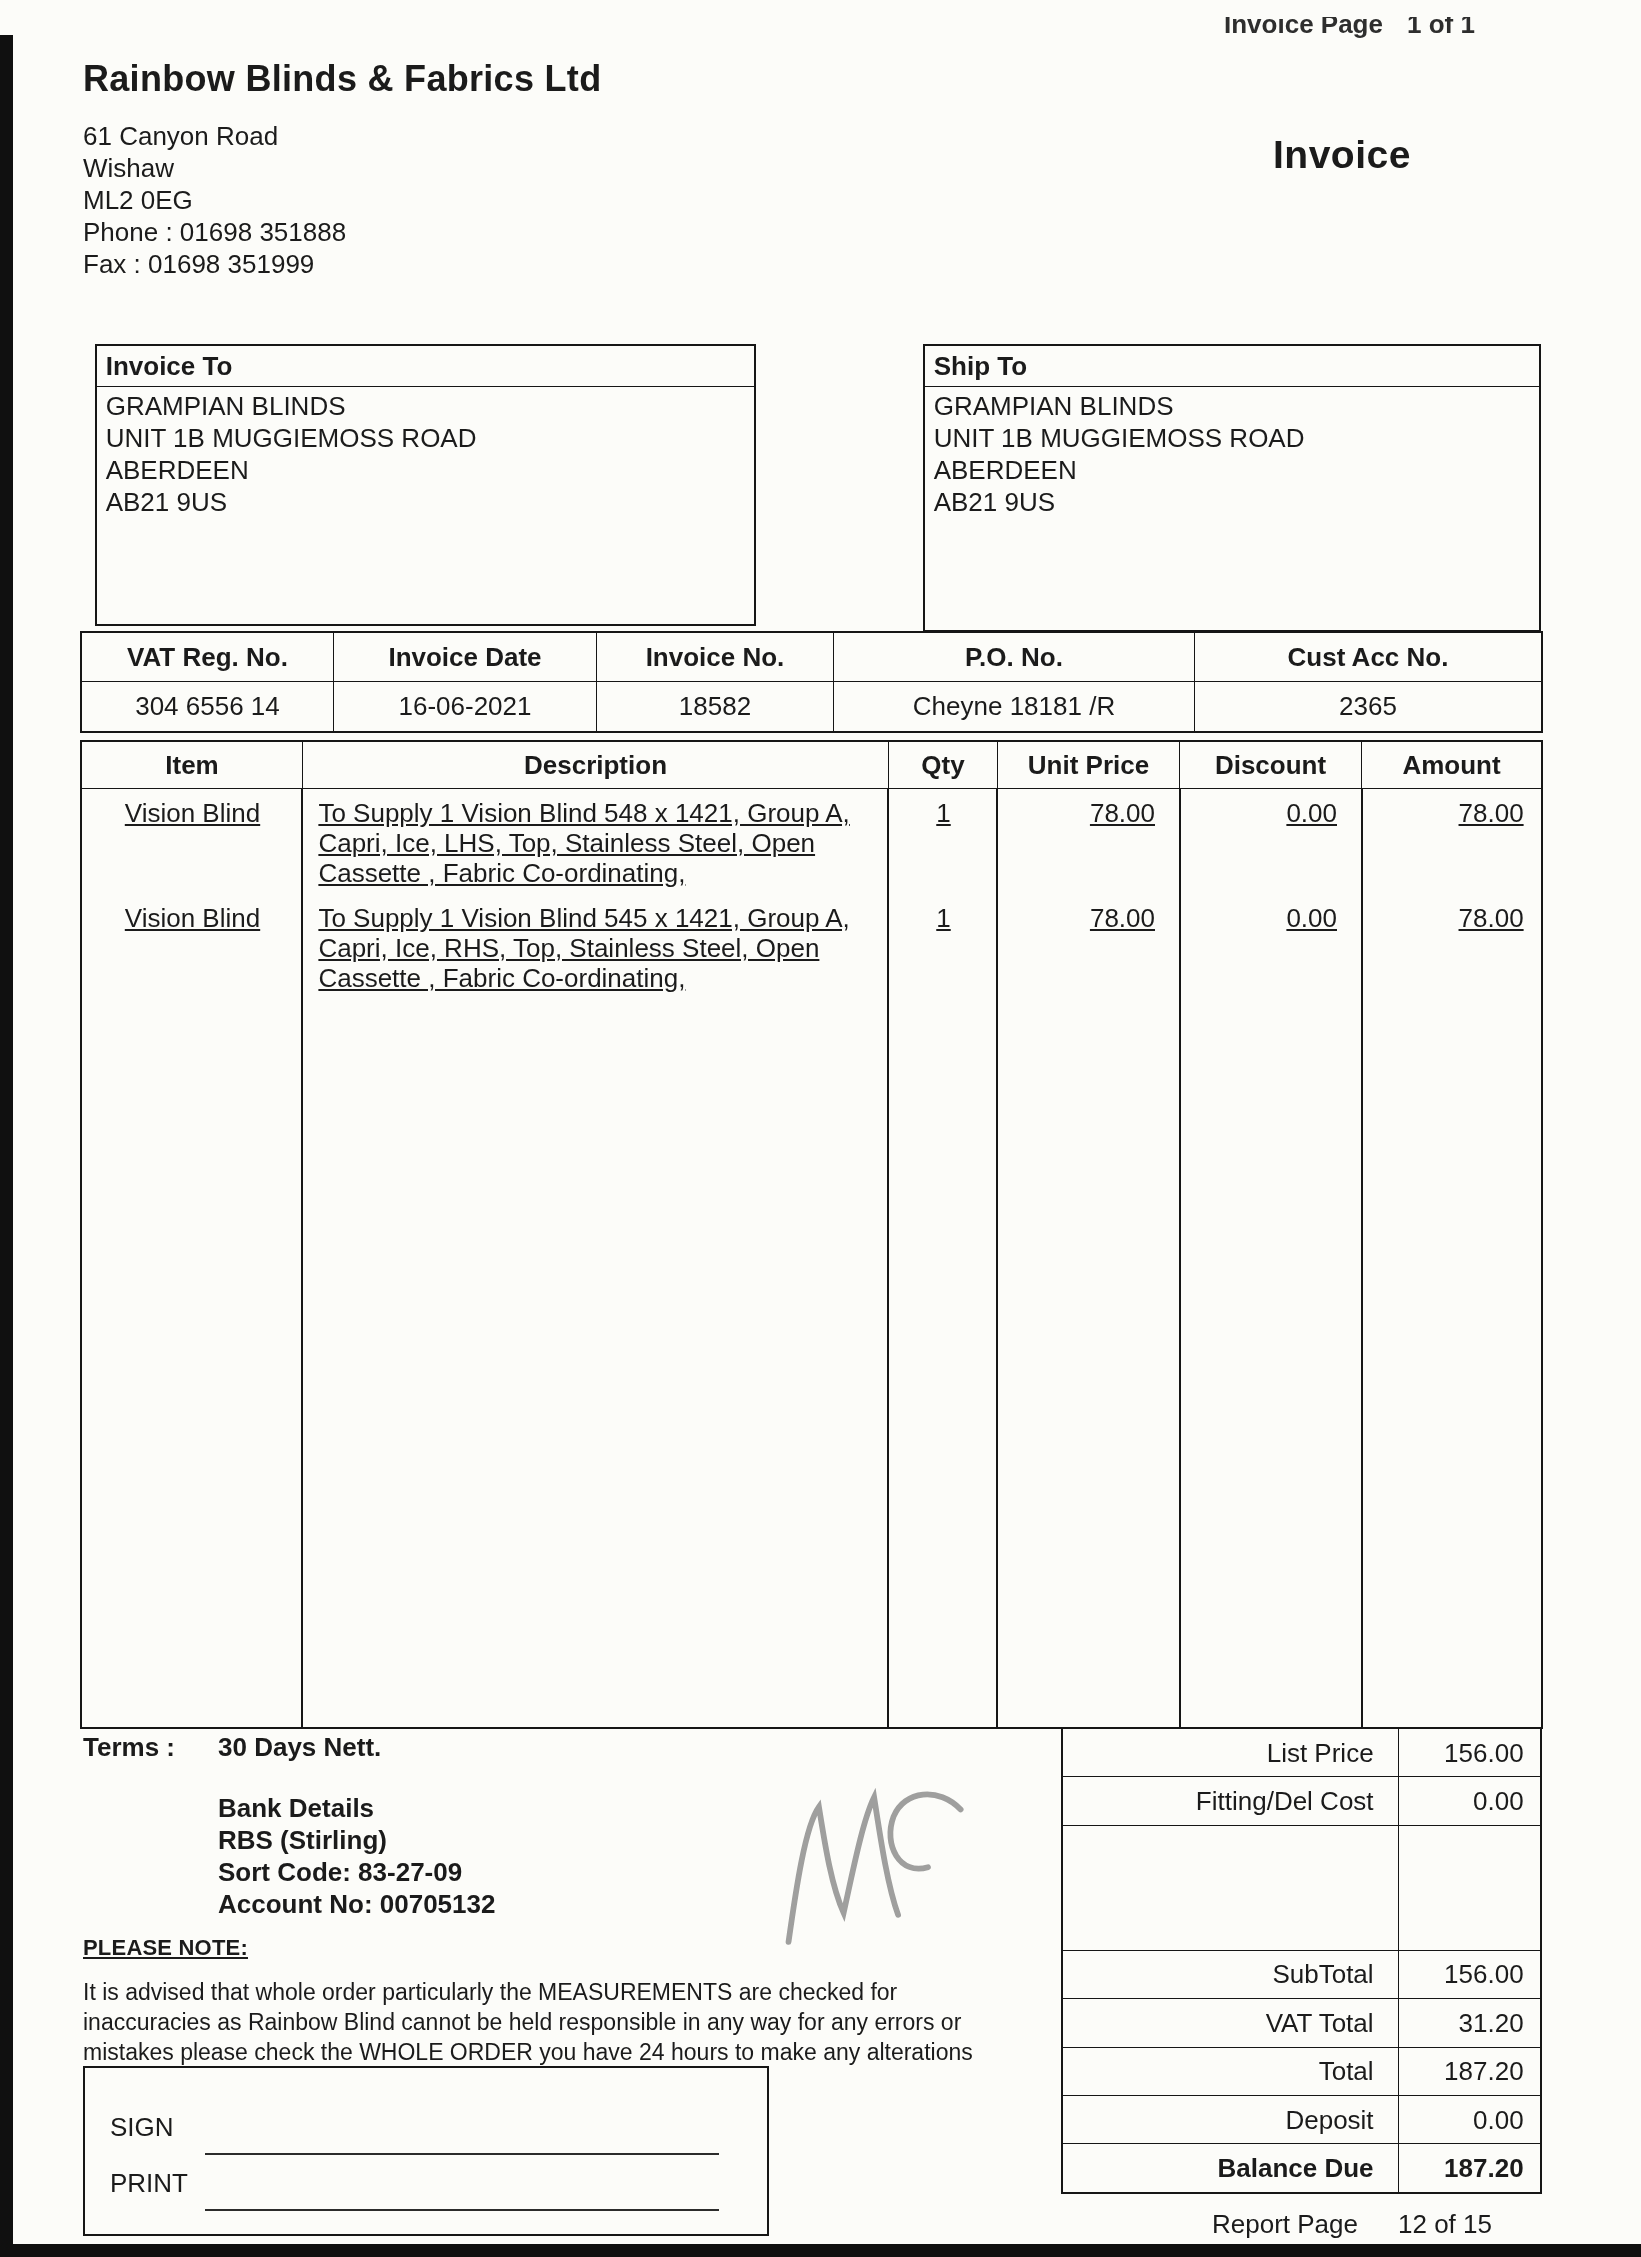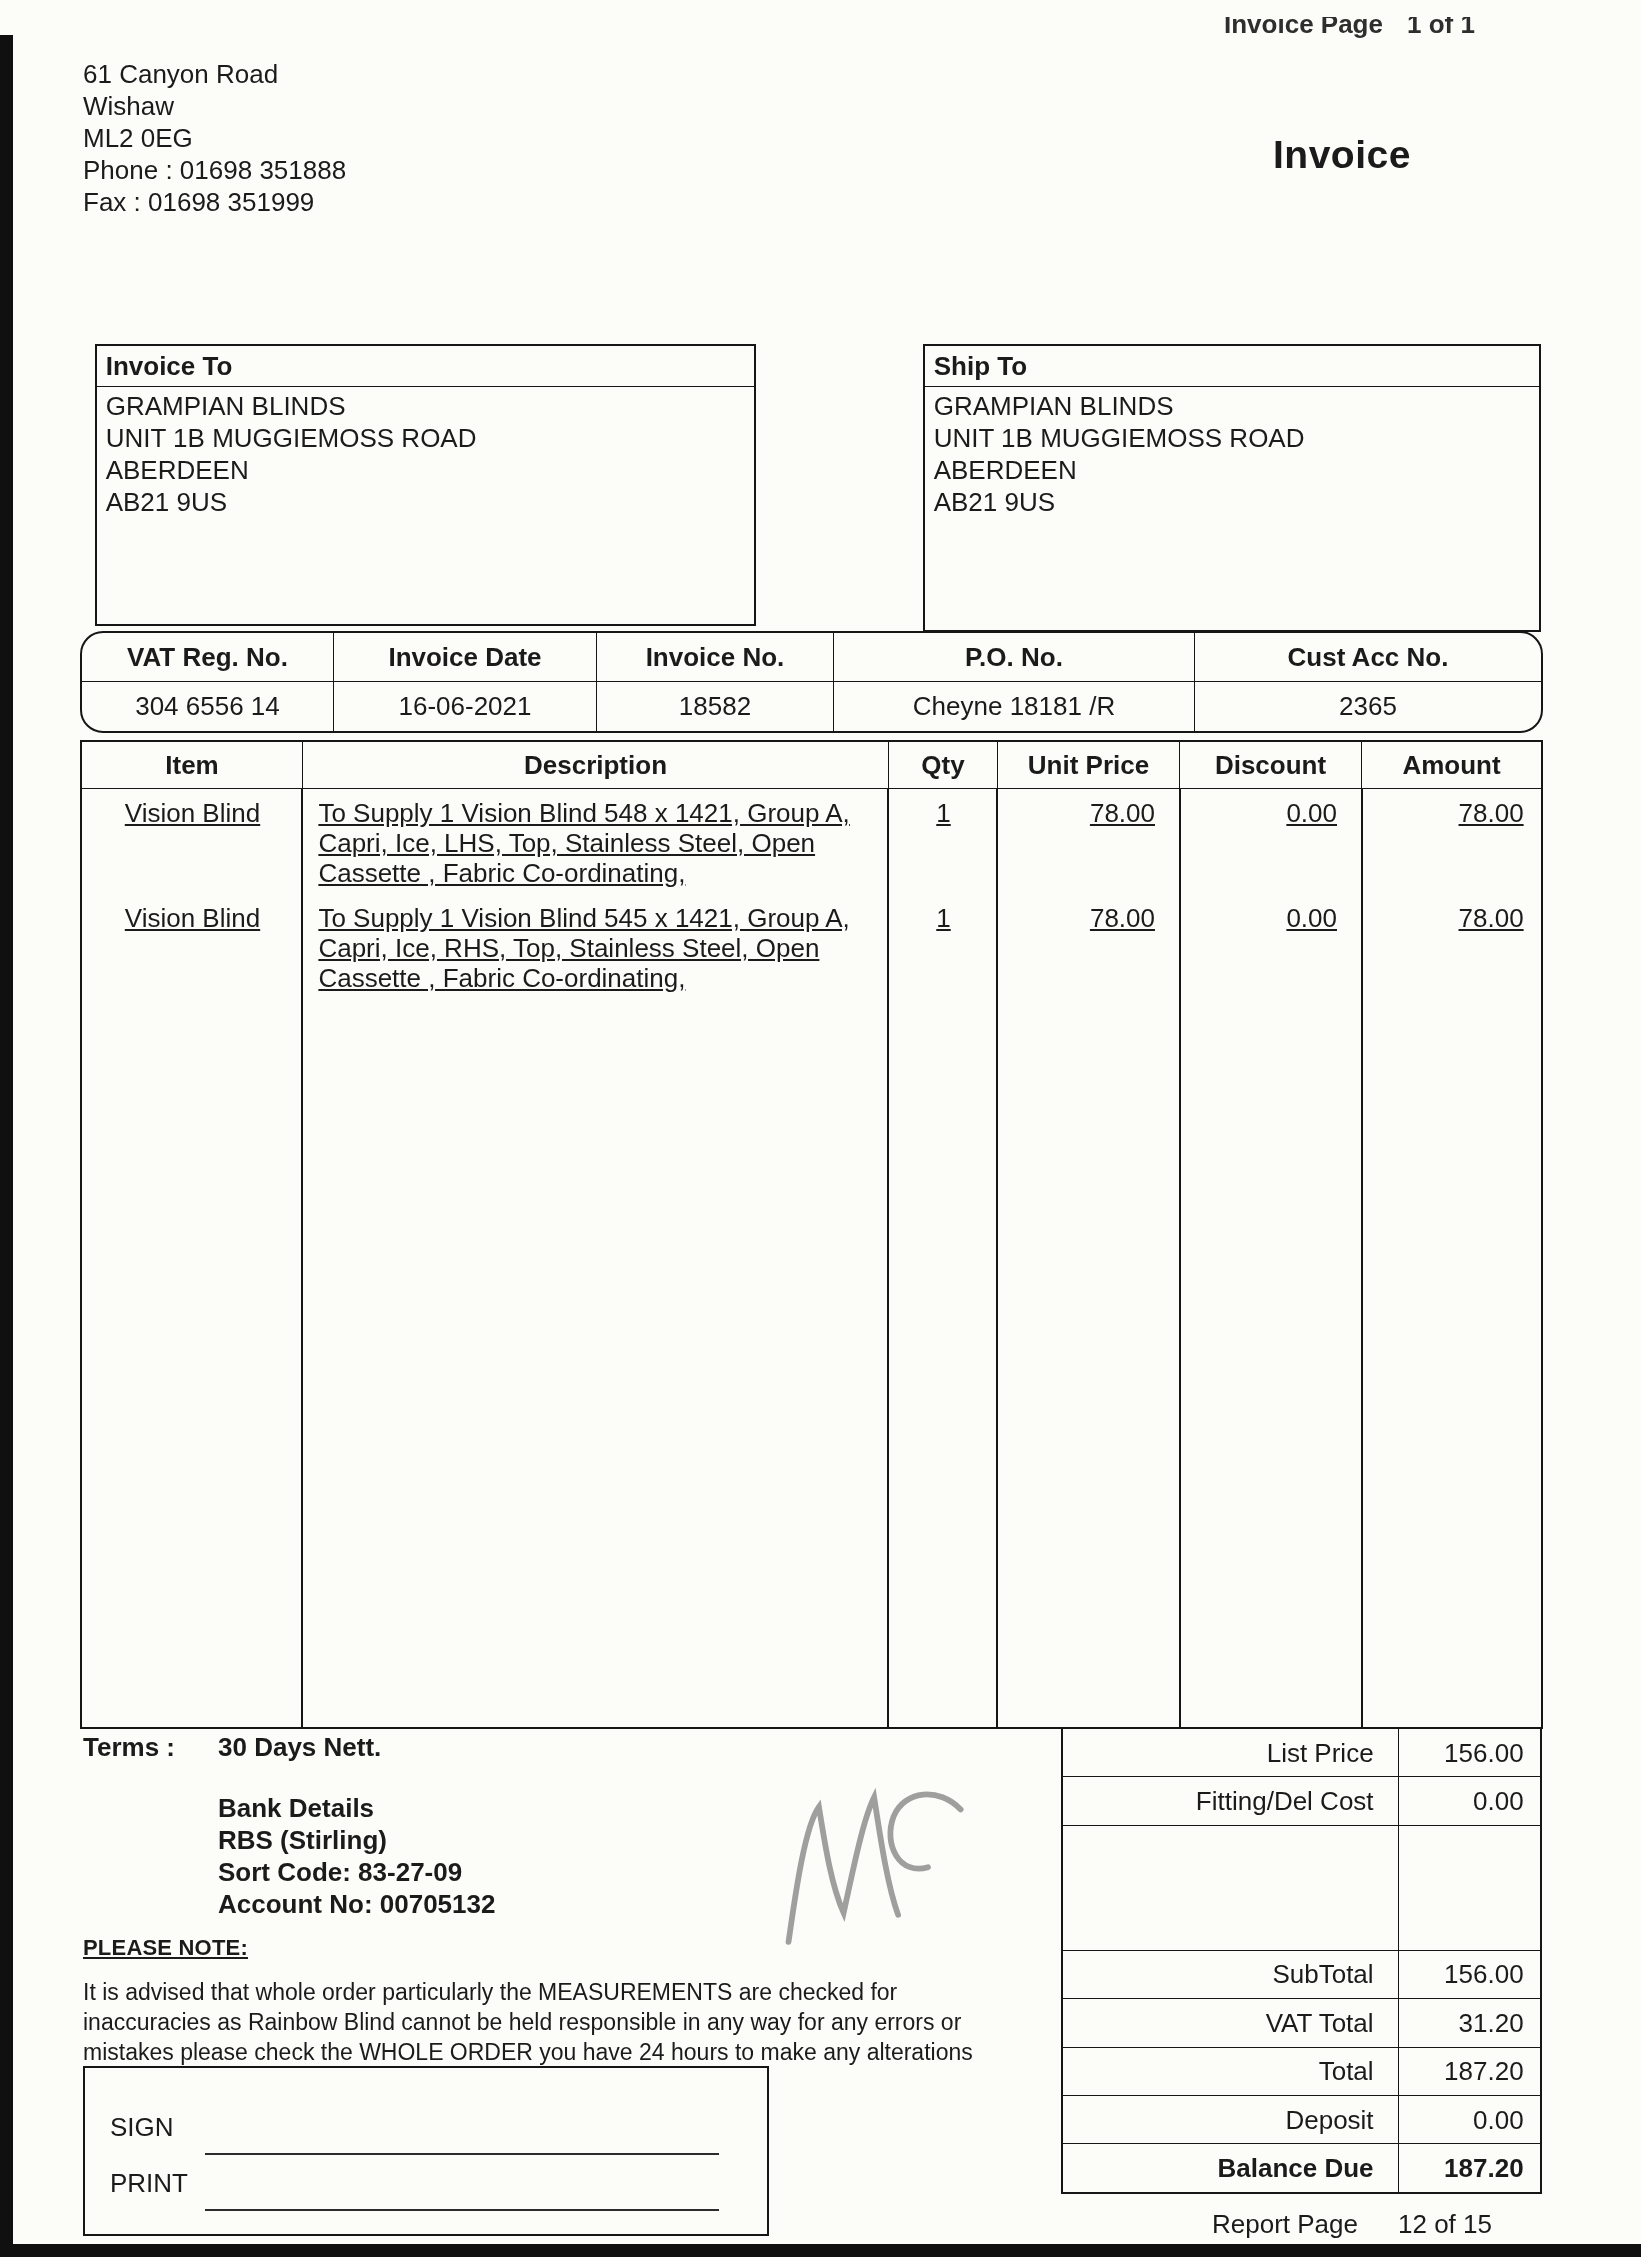--- a/index.html
+++ b/index.html
@@ -71,20 +71,21 @@
 <div class="abs edge-bottom"></div>
 
 <div class="abs scan-head">
   <div class="scan-head-inner">
     <span>Invoice Page</span>
     <span>1 of 1</span>
   </div>
 </div>
 
 <div class="abs" style="left:83px;top:58px;">
+  <div class="company-name">Rainbow Blinds &amp; Fabrics Ltd</div>
   <div class="company-addr">
     <div>61 Canyon Road</div>
     <div>Wishaw</div>
     <div>ML2 0EG</div>
     <div>Phone : 01698 351888</div>
     <div>Fax : 01698 351999</div>
   </div>
 </div>
 
 <div class="abs doc-title">Invoice</div>
@@ -102,21 +103,21 @@
 <div class="abs box" style="left:923px;top:344px;width:614px;height:284px;">
   <div class="box-label">Ship To</div>
   <div class="box-lines">
     <div>GRAMPIAN BLINDS</div>
     <div>UNIT 1B MUGGIEMOSS ROAD</div>
     <div>ABERDEEN</div>
     <div>AB21 9US</div>
   </div>
 </div>
 
-<div class="abs meta" style="left:80px;top:631px;width:1459px;border-radius:23px;">
+<div class="abs meta" style="left:80px;top:631px;width:1459px;">
   <div class="mh">VAT Reg. No.</div>
   <div class="mh">Invoice Date</div>
   <div class="mh">Invoice No.</div>
   <div class="mh">P.O. No.</div>
   <div class="mh lastcol">Cust Acc No.</div>
   <div>304 6556 14</div>
   <div>16-06-2021</div>
   <div>18582</div>
   <div>Cheyne 18181 /R</div>
   <div class="lastcol">2365</div>

